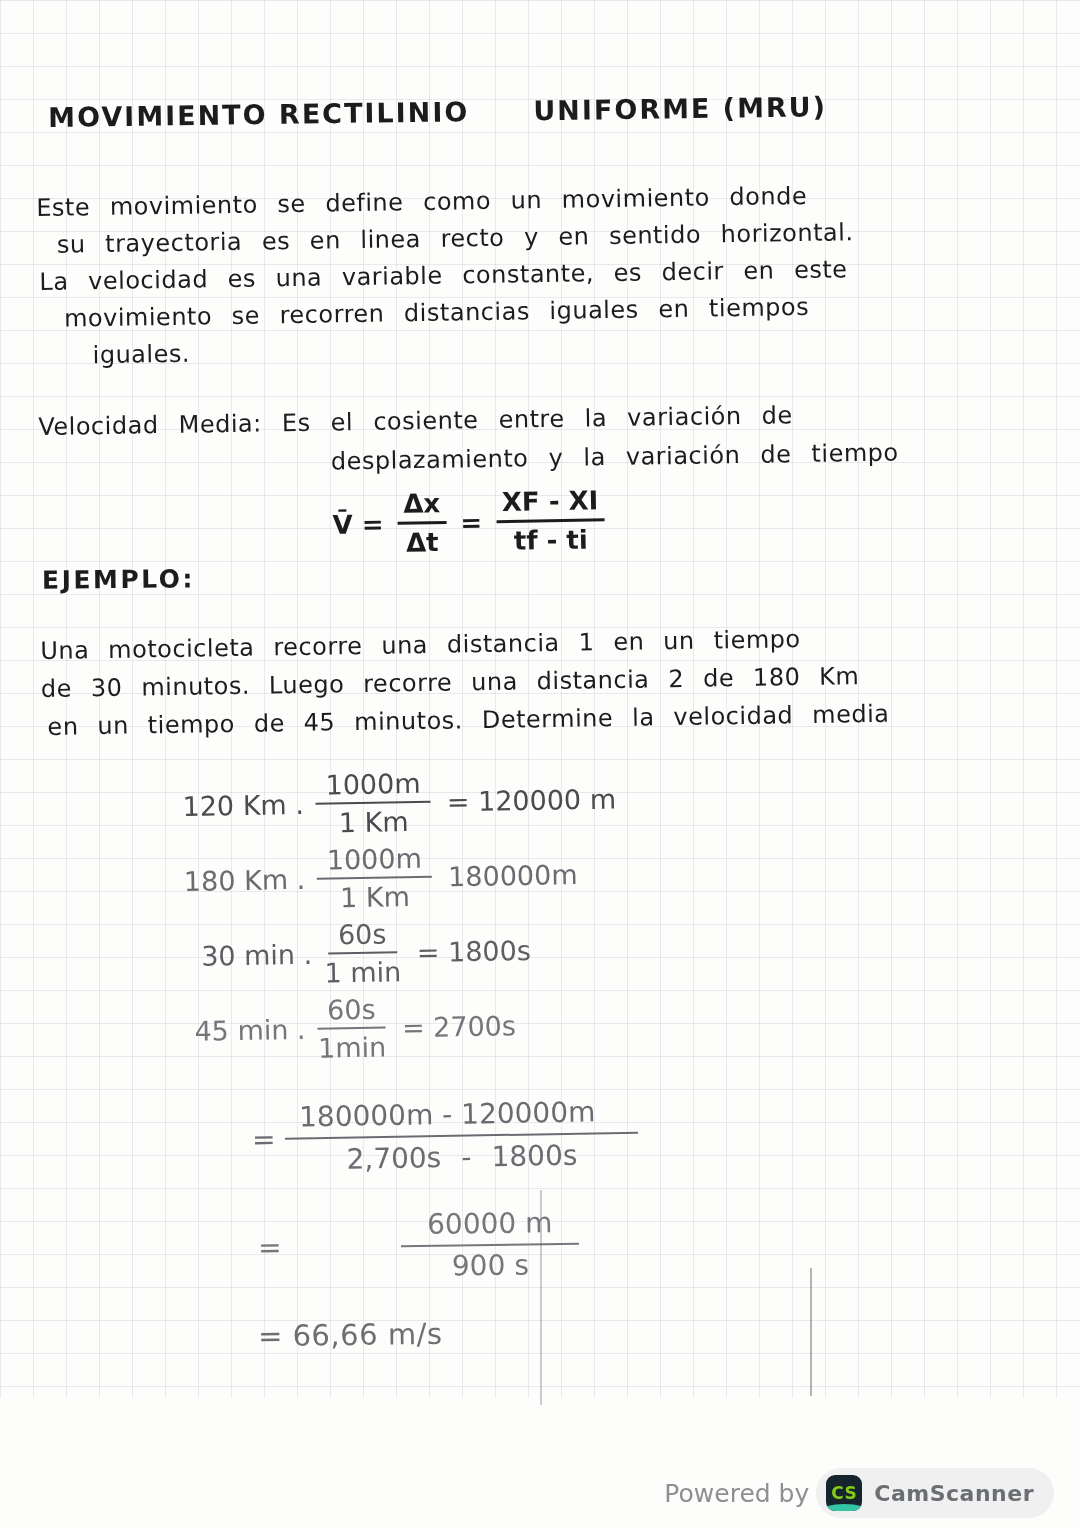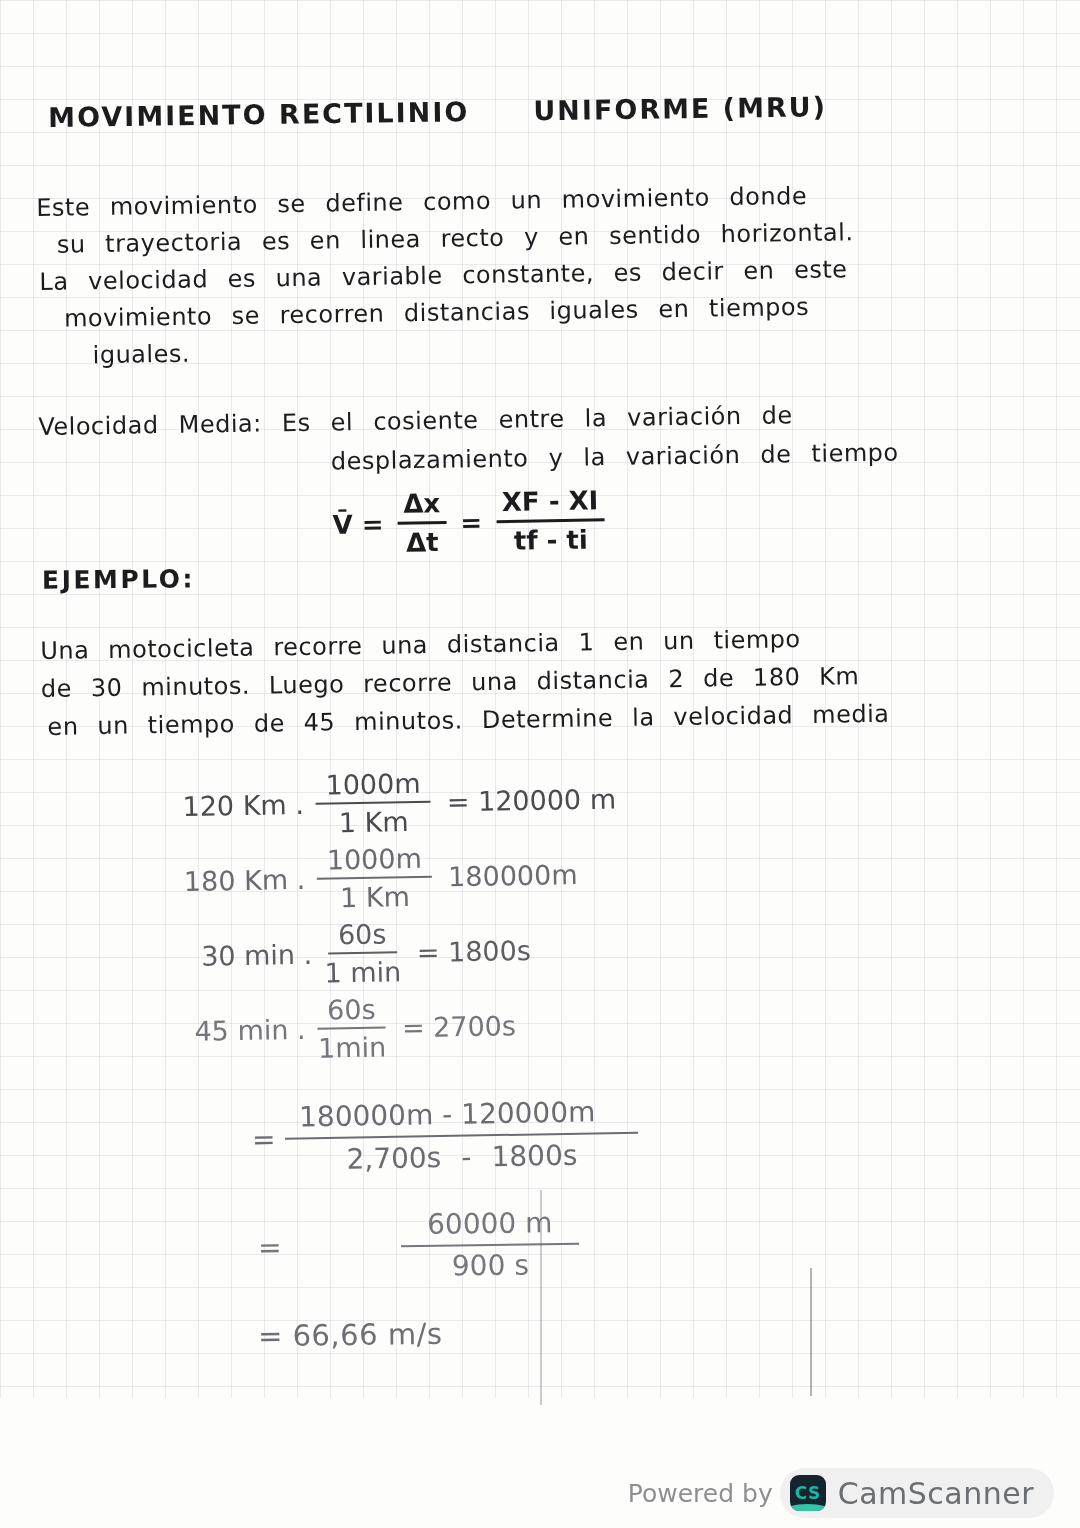--- a/index.html
+++ b/index.html
@@ -80,26 +80,26 @@
   .powered { color:#8f8f93; font-size:25px; }
   .badge {
     display:flex; align-items:center; gap:12px;
     background:#f0f0f1; border-radius:26px; padding:7px 20px 7px 10px;
   }
   .cs-icon {
     position:relative; width:36px; height:36px; border-radius:9px;
     background:#16242e; overflow:hidden;
     display:flex; align-items:center; justify-content:center;
   }
-  .cs-icon .cs-text { color:#14b8a6; font-size:17px; font-weight:bold; letter-spacing:0.5px; position:relative; z-index:2; }
+  .cs-icon .cs-text { color:#84cc16; font-size:17px; font-weight:bold; letter-spacing:0.5px; position:relative; z-index:2; }
   .cs-icon .cs-accent {
     position:absolute; bottom:-7px; left:-15%; width:130%; height:14px;
     background:#35c4a5; border-radius:50% 50% 0 0; z-index:1;
   }
-  .brand { color:#6b6f73; font-size:30px; font-weight:400; letter-spacing:0.5px; }
+  .brand { color:#6b6f73; font-size:22px; font-weight:700; letter-spacing:0.5px; }
 </style>
 </head>
 <body>
 
 <div class="page">
   <div class="grid"></div>
 
   <div class="abs title hw">
     <span>MOVIMIENTO RECTILINIO</span>
     <span>UNIFORME (MRU)</span>

